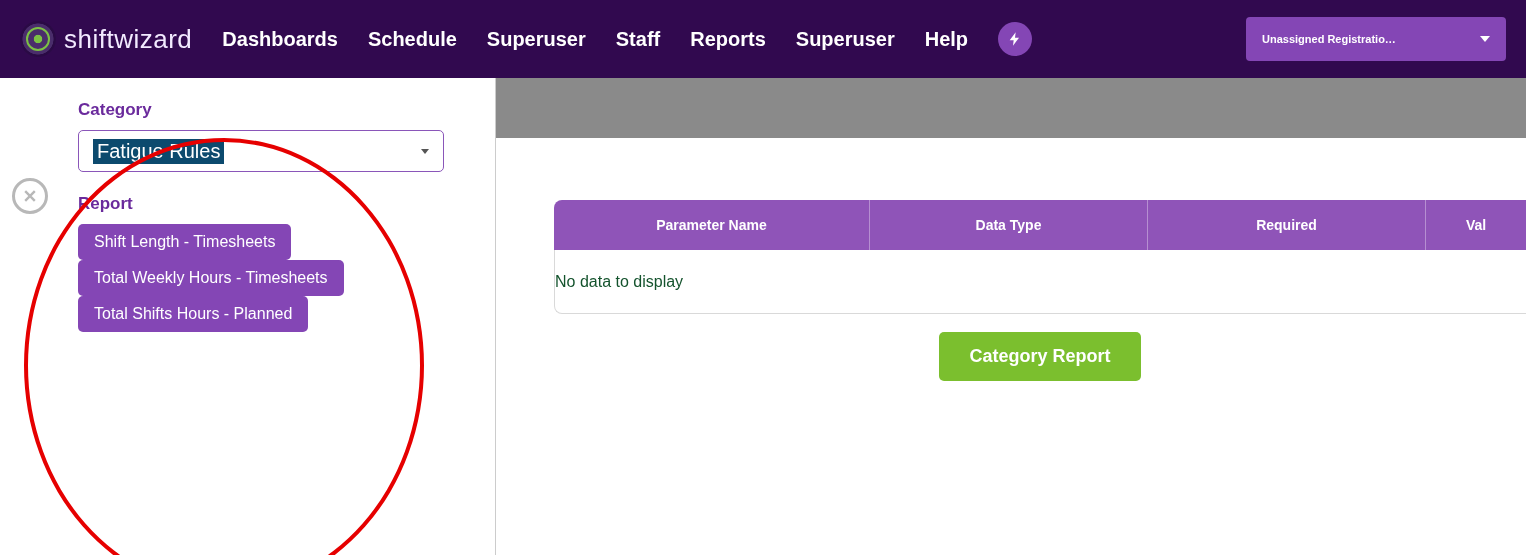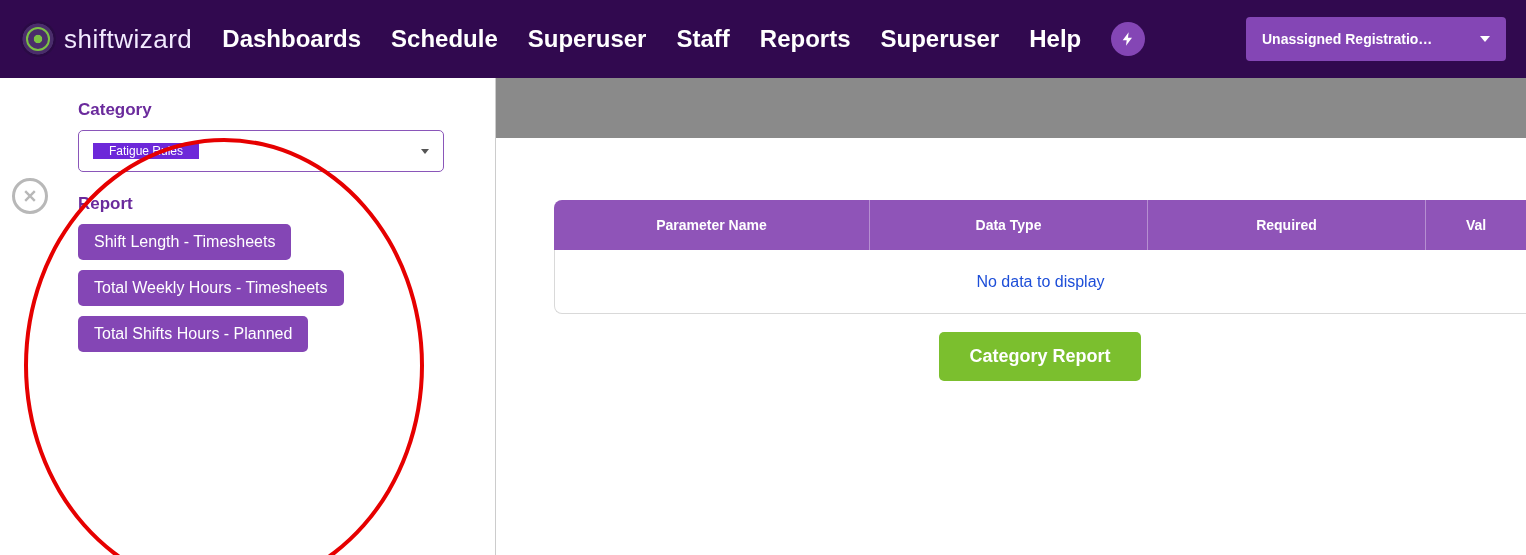--- a/index.html
+++ b/index.html
@@ -5,55 +5,55 @@
   *{box-sizing:border-box;margin:0;padding:0}
   body{font-family:'Segoe UI',Arial,sans-serif;background:#fff;width:1526px;height:555px;overflow:hidden;position:relative}
 
   
   .topnav{height:78px;background:#31094f;display:flex;align-items:center;padding:0 20px;color:#fff}
   .logo{display:flex;align-items:center;margin-right:30px}
   .logo-icon{width:36px;height:36px;border-radius:50%;background:radial-gradient(circle at 50% 50%,#7cc144 0 15%,#4a2d6b 18% 60%, #2a0a45 62%);position:relative;margin-right:8px}
   .logo-icon::before{content:"";position:absolute;inset:6px;border:2px solid #7cc144;border-radius:50%}
   .logo-text{font-size:26px;font-weight:300;letter-spacing:.5px;color:#f2eaff}
   .nav{display:flex;gap:30px;align-items:center}
-  .nav-item{color:#fff;font-size:24px;font-weight:600;cursor:pointer}
+  .nav-item{color:#fff;font-size:20px;font-weight:600;cursor:pointer}
   .bolt{width:34px;height:34px;border-radius:50%;background:#8446b5;display:flex;align-items:center;justify-content:center}
   .bolt svg{fill:#fff;width:16px;height:18px}
   .spacer{flex:1}
-  .user-dd{background:#8446b5;color:#fff;height:44px;min-width:260px;border-radius:4px;display:flex;align-items:center;justify-content:space-between;padding:0 16px;font-size:14px;font-weight:600;cursor:pointer}
+  .user-dd{background:#8446b5;color:#fff;height:44px;min-width:260px;border-radius:4px;display:flex;align-items:center;justify-content:space-between;padding:0 16px;font-size:11px;font-weight:600;cursor:pointer}
   .caret-down{width:0;height:0;border-left:5px solid transparent;border-right:5px solid transparent;border-top:6px solid #fff}
 
   
   .content{display:flex;height:477px}
   .sidebar{width:495px;position:relative;padding:16px 0 0 78px}
   .close-btn{position:absolute;left:12px;top:100px;width:36px;height:36px;border:3px solid #b8b8b8;border-radius:50%;display:flex;align-items:center;justify-content:center;cursor:pointer;background:#fff}
   .close-btn svg{stroke:#b8b8b8;stroke-width:3;fill:none}
 
   .label{color:#6a2a9c;font-weight:700;font-size:17px;margin:6px 0 10px}
   .select{width:366px;height:42px;border:1.5px solid #8a56b9;border-radius:5px;display:flex;align-items:center;justify-content:space-between;padding:0 14px;cursor:pointer;background:#fff}
-  .select .sel-text{background:#6d28d9;color:#fff;padding:1px 16px;font-size:12px}
+  .select .sel-text{background:#0c4a6e;color:#fff;padding:1px 4px;font-size:20px}
   .tiny-caret{width:0;height:0;border-left:4px solid transparent;border-right:4px solid transparent;border-top:5px solid #555}
-  .report-list{display:flex;flex-direction:column;gap:10px;margin-top:8px}
+  .report-list{display:flex;flex-direction:column;margin-top:8px}
   .chip{background:#8446b5;color:#fff;font-size:16px;padding:9px 16px;border-radius:5px;width:max-content;cursor:pointer}
 
   
   .red-circle{position:absolute;left:24px;top:60px;width:400px;height:455px;border:4px solid #e60000;border-radius:50%;pointer-events:none}
 
   
   .main{flex:1;border-left:1px solid #ccc;position:relative;overflow:hidden}
   .graybar{height:60px;background:#8a8a8a}
   .table-wrap{margin:62px 0 0 58px}
   .thead{display:flex;height:50px}
   .th{background:#8f54b8;color:#fff;font-size:14px;font-weight:600;display:flex;align-items:center;justify-content:center;border-right:1px solid rgba(255,255,255,.35)}
   .th:first-child{border-top-left-radius:8px}
   .th1{width:316px}
   .th2{width:278px}
   .th3{width:278px}
   .th4{flex:1;border-right:none}
-  .tbody{border:1px solid #d9d9d9;border-top:none;border-right:none;height:64px;display:flex;align-items:center;justify-content:center;color:#1d4ed8;font-size:16px;border-bottom-left-radius:8px}
+  .tbody{border:1px solid #d9d9d9;border-top:none;border-right:none;height:64px;display:flex;align-items:center;justify-content:flex-start;color:#14532d;font-size:16px;border-bottom-left-radius:8px}
   .gen-btn{background:#7bbf2e;color:#fff;font-size:18px;font-weight:700;border:none;border-radius:5px;padding:14px 30px;cursor:pointer;margin:18px auto 0;display:block}
   .gen-wrap{text-align:center;width:100%}
 </style>
 </head>
 <body>
 
 <div class="topnav">
   <div class="logo">
     <div class="logo-icon"></div>
     <span class="logo-text">shiftwizard</span>

